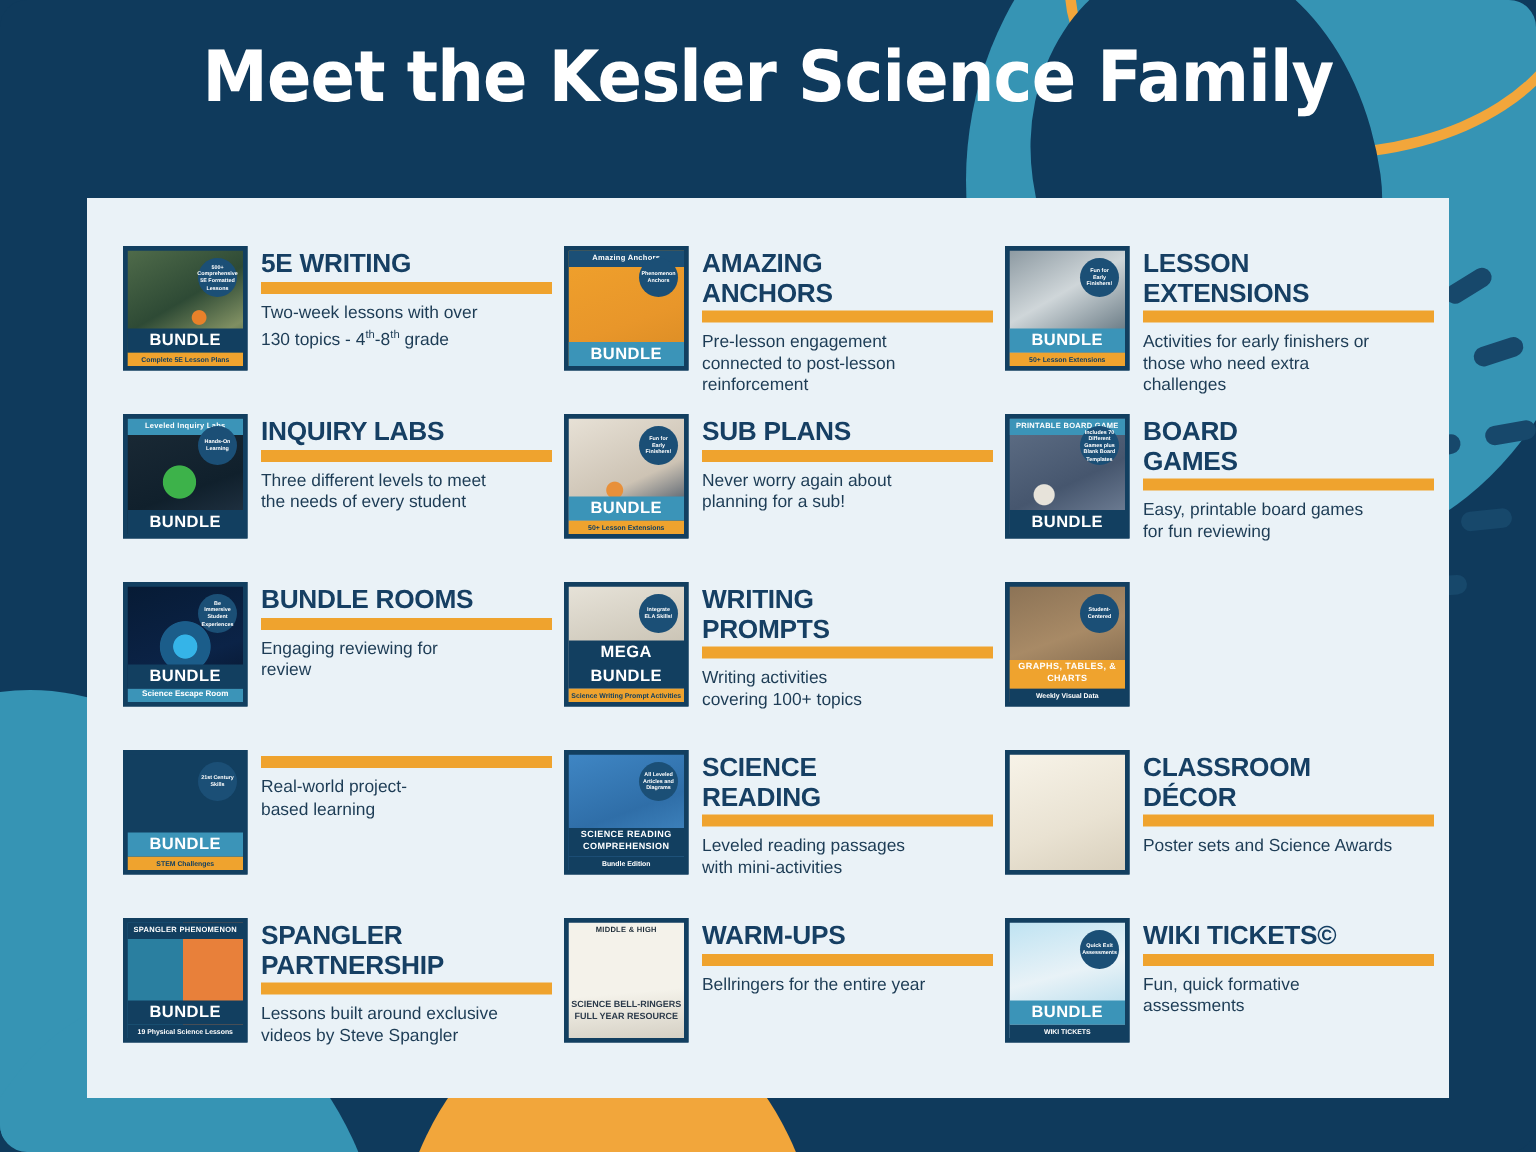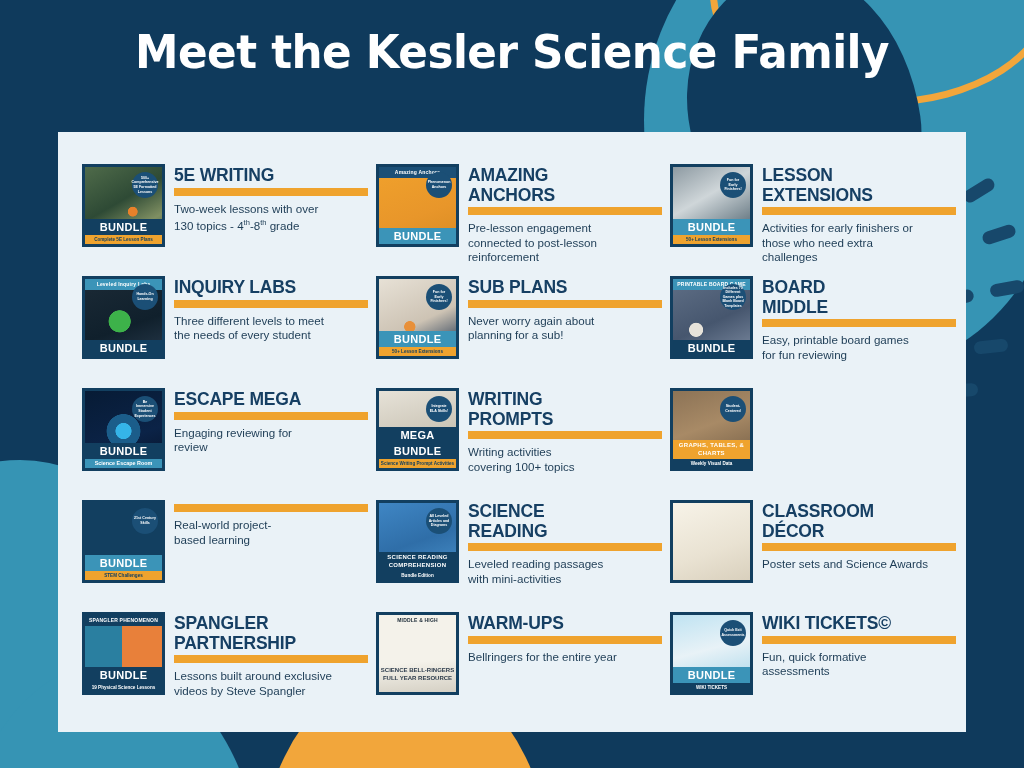--- a/index.html
+++ b/index.html
@@ -3,21 +3,21 @@
 <meta charset="utf-8">
 <title>Meet the Kesler Science Family</title>
 <style>
   html,body{margin:0;padding:0;}
   body{
     width:1024px;height:768px;overflow:hidden;
     font-family:"Liberation Sans", sans-serif;
     background:#0f3a5c;
     position:relative;
   }
-  #stage{position:absolute;inset:0;overflow:hidden;background:#0f3a5c;}
+  #stage{position:absolute;inset:0;overflow:hidden;background:#0f3a5c;border-radius:18px;}
 
   
   .deco{position:absolute;pointer-events:none;}
   #bg-teal-topright{
     right:-40px;top:-110px;width:420px;height:480px;
     background:#3694b4;border-radius:52% 48% 46% 54% / 48% 52% 48% 52%;
   }
   #bg-navy-lobe{
     right:105px;top:-30px;width:230px;height:290px;
     background:#0f3a5c;border-radius:50% 50% 58% 42% / 46% 56% 44% 54%;
@@ -218,35 +218,35 @@
         </div>
         <div class="card">
           <div class="thumb">
             <div class="art" style="background:radial-gradient(circle at 30% 66%,#e7e3da 0 9%,transparent 10%),linear-gradient(155deg,#5f6f86,#46566e 55%,#7b8aa0);"></div>
             <div class="toplabel" style="background: rgb(59, 148, 184);">PRINTABLE BOARD GAME</div>
             <div class="badge">Includes 70 Different Games plus Blank Board Templates</div>
             <div class="bundle" style="bottom: 0px;">BUNDLE</div>
           </div>
           <div class="txt">
             <div class="ttl">BOARD
-MIDDLE</div>
+GAMES</div>
             <div class="rule"></div>
             <div class="desc">Easy, printable board games
 for fun reviewing</div>
           </div>
         </div>
         <div class="card">
           <div class="thumb">
             <div class="art" style="background:radial-gradient(circle at 50% 52%,#35b4e8 0 14%,transparent 15%),radial-gradient(circle at 50% 52%,#1b5d8a 0 30%,transparent 31%),linear-gradient(160deg,#071b35,#0b2347 60%,#061329);"></div>
             <div class="badge">Be Immersive Student Experiences</div>
             <div class="substrip teal">Science Escape Room</div>
             <div class="bundle" style="bottom: 9px;">BUNDLE</div>
           </div>
           <div class="txt">
-            <div class="ttl">ESCAPE MEGA</div>
+            <div class="ttl">BUNDLE ROOMS</div>
             <div class="rule"></div>
             <div class="desc">Engaging reviewing for
 review</div>
           </div>
         </div>
         <div class="card">
           <div class="thumb">
             <div class="art" style="background:linear-gradient(165deg,#e6e2d8,#cfc9bb 50%,#b6ae9e);"></div>
             <div class="badge">Integrate ELA Skills!</div>
             <div class="substrip">Science Writing Prompt Activities</div>

